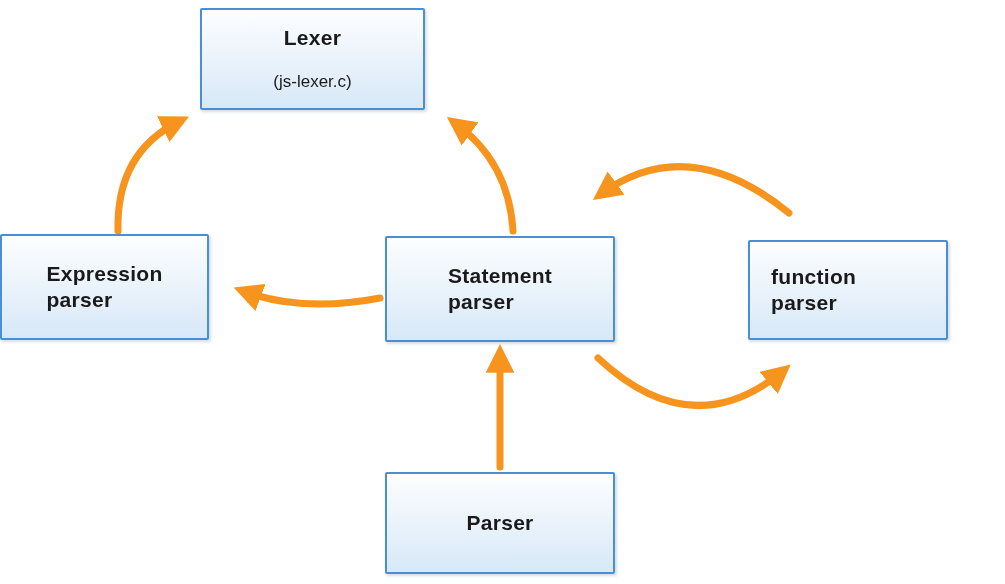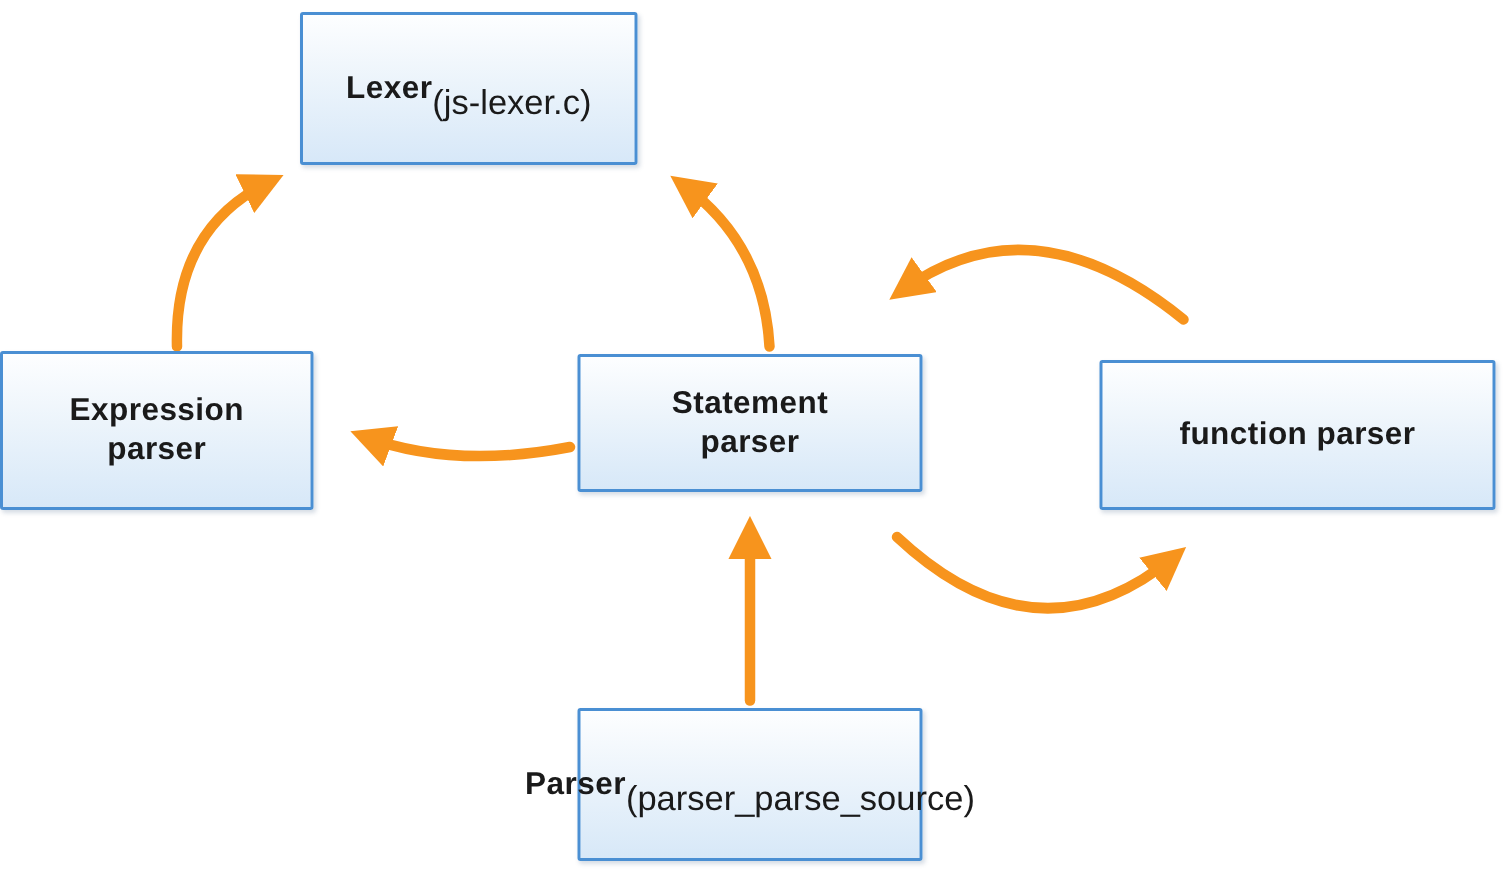--- a/index.html
+++ b/index.html
@@ -24,45 +24,46 @@
     pointer-events: none;
   }
   .node {
     position: absolute;
     box-sizing: border-box;
     border: 2px solid #4a8fd3;
     border-radius: 2px;
     background: linear-gradient(180deg, #fdfeff 0%, #ecf4fb 45%, #d7e8f8 100%);
     box-shadow: 1.5px 2px 3px rgba(90, 120, 150, 0.25);
     display: flex;
+    flex-direction: column;
     align-items: center;
     justify-content: center;
-    text-align: center;
+    text-align: left;
     padding: 6px 21px;
   }
   .node .title {
     font-weight: bold;
     font-size: 21px;
     line-height: 1.25;
     color: #1a1a1a;
     letter-spacing: 0.3px;
     white-space: pre-line;
   }
   .node .subtitle {
-    font-size: 23px;
+    font-size: 17px;
     line-height: 1.3;
     color: #1a1a1a;
     margin-top: 20px;
     white-space: pre-line;
   }
   
   .node-lexer      { left: 200px; top: 8px;   width: 225px; height: 102px; }
   .node-expr       { left: 0;  top: 234px; width: 209px; height: 106px; }
-  .node-statm      { left: 385px; top: 236px; width: 230px; height: 92px; }
-  .node-func       { left: 733px; top: 240px; width: 264px; height: 100px; }
+  .node-statm      { left: 385px; top: 236px; width: 230px; height: 106px; }
+  .node-func       { left: 748px; top: 240px; width: 200px; height: 100px; }
   .node-parser     { left: 385px; top: 472px; width: 230px; height: 102px; }
 </style>
 </head>
 <body>
 
 <div class="canvas">
 
   <svg class="arrow-layer" width="1005" height="584" viewBox="0 0 1005 584" xmlns="http://www.w3.org/2000/svg">
     <defs>
       <marker id="ah" viewBox="0 0 10 10" refX="6.5" refY="5" markerWidth="4.1" markerHeight="4.1" orient="auto">
@@ -93,16 +94,15 @@
     <div class="title">Statement
 parser</div>
   </div>
 
   <div class="node node-func">
     <div class="title">function parser</div>
   </div>
 
   <div class="node node-parser">
     <div class="title">Parser</div>
-    <div class="subtitle">(parser_parse_source)</div>
   </div>
 
 </div>
 
 </body></html>

